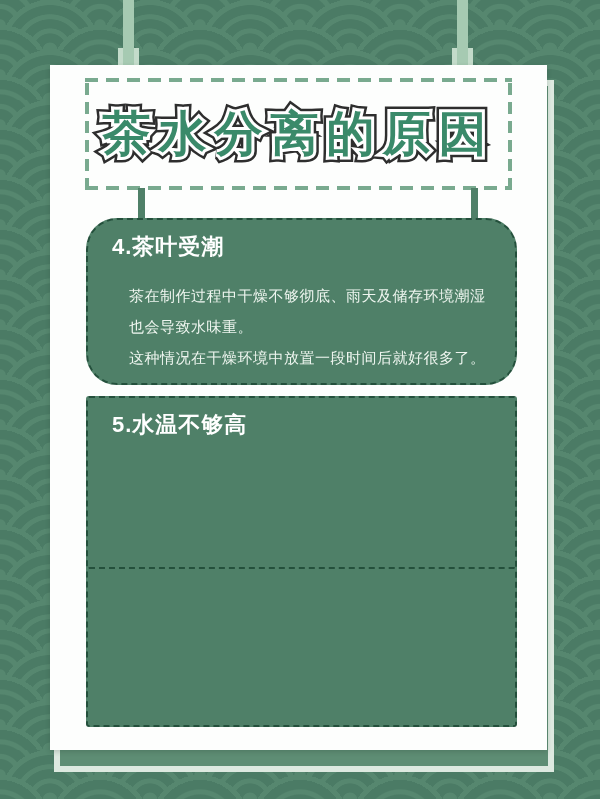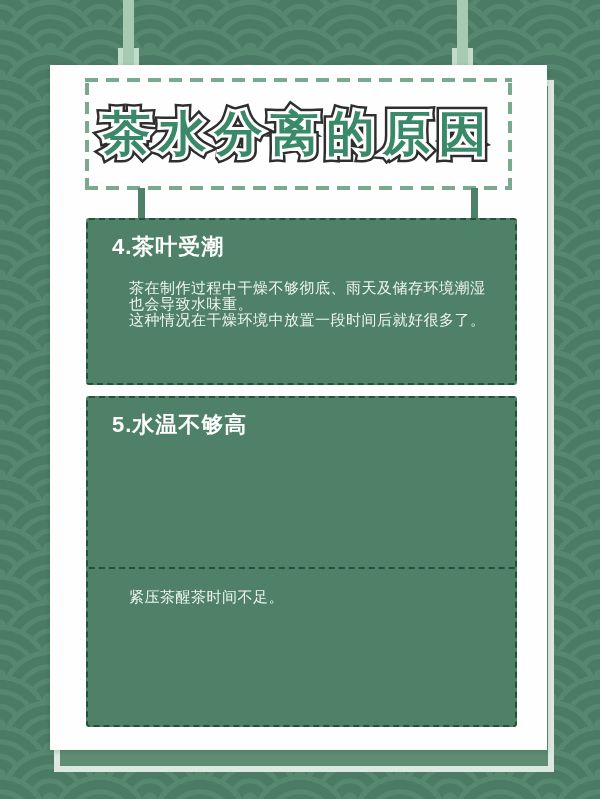--- a/index.html
+++ b/index.html
@@ -53,29 +53,29 @@
   .title-layer.white{-webkit-text-stroke:6px #ffffff;color:#ffffff;}
   .title-layer.fill{color:#3a8a6a;}
   
   .tab{position:absolute;top:123px;width:7px;height:32px;background:#4f8068;}
   .tab.left{left:88px;} .tab.right{left:421px;}
   
   .reason-card{
     position:absolute;left:36px;width:431px;
     background:#4f8068;border:2px dashed #24503c;border-radius:3px;
   }
-  .reason-card.c1{top:153px;height:167px;}
+  .reason-card.c1{top:153px;height:167px;border-radius:31px;}
   .reason-card.c2{top:331px;height:180px;}
   .reason-card.c3{top:502px;height:160px;}
   .reason-heading{
     margin:14px 0 0 24px;font-size:22px;font-weight:bold;color:#ffffff;
     letter-spacing:1px;line-height:1.2;
   }
   .reason-body{
-    margin:20px 26px 0 41px;font-size:15px;line-height:16px;color:#eef5ef;
+    margin:20px 26px 0 41px;font-size:15px;line-height:31px;color:#eef5ef;
     letter-spacing:0.5px;white-space:pre-line;
   }
 </style>
 </head>
 <body>
 
 <div class="stage">
 
   <div class="strap-base left"></div>
   <div class="strap-base right"></div>
@@ -101,17 +101,16 @@
       <h2 class="reason-heading">4.茶叶受潮</h2>
       <p class="reason-body">茶在制作过程中干燥不够彻底、雨天及储存环境潮湿也会导致水味重。
 这种情况在干燥环境中放置一段时间后就好很多了。</p>
     </section>
 
     <section class="reason-card c2">
       <h2 class="reason-heading">5.水温不够高</h2>
     </section>
 
     <section class="reason-card c3">
-      <p class="reason-body">紧压茶醒茶时间不足。</p>
     </section>
 
   </div>
 </div>
 
 </body></html>

